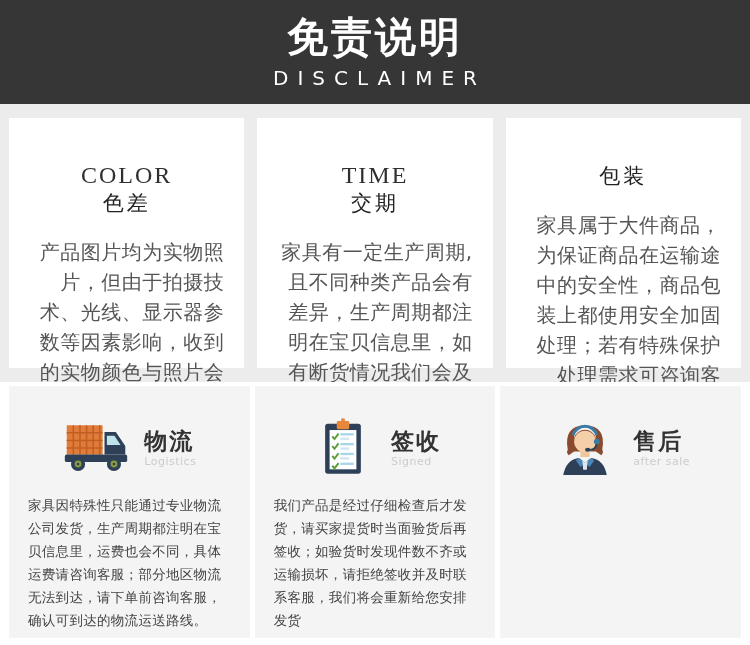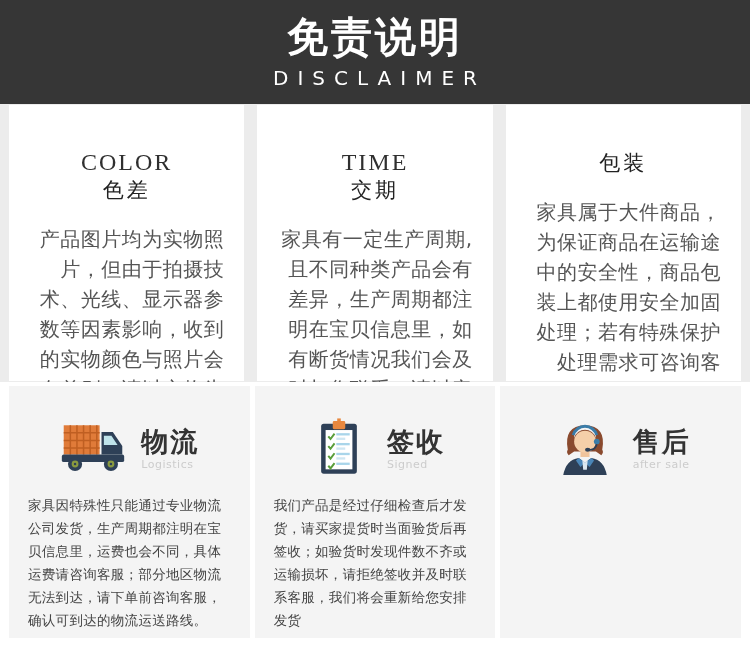--- a/index.html
+++ b/index.html
@@ -21,21 +21,21 @@
     font-size: 41px; font-weight: 600; letter-spacing: 3px; line-height: 1.1;
   }
   .banner-sub {
     font-size: 20px; letter-spacing: 9px; margin-top: 6px; font-weight: 400;
     text-indent: 9px;
   }
 
   
   .top-row {
     height: 278px; background: #ececec;
-    display: flex; gap: 13px; padding: 1px 9px;
+    display: flex; gap: 13px; padding: 14px 9px;
   }
   .top-card {
     flex: 1 1 0; background: #ffffff; text-align: center;
     padding-top: 44px;
   }
   .en-title {
     font-family: "Liberation Serif", "DejaVu Serif", serif;
     font-size: 24px; color: #2f2f2f; letter-spacing: 2px; font-weight: 400;
   }
   .zh-title {
@@ -54,21 +54,21 @@
   }
   .bottom-card {
     flex: 1 1 0; background: #f4f4f4; padding-top: 30px;
   }
   .bc-head {
     display: flex; align-items: center; justify-content: center; gap: 14px;
     height: 62px;
   }
   .bc-icon { width: 68px; height: 58px; flex: 0 0 auto; display: flex; align-items: center; justify-content: center; }
   .bc-titles { display: flex; flex-direction: column; align-items: flex-start; }
-  .bc-zh { font-size: 27px; font-weight: bold; color: #333333; letter-spacing: 2px; }
+  .bc-zh { font-size: 23px; font-weight: bold; color: #333333; letter-spacing: 2px; }
   .bc-en { font-size: 11px; color: #cccccc; margin-top: -2px; letter-spacing: 0.5px; }
   .bottom-body {
     margin: 16px 16px 0 19px; text-align: left;
     font-size: 13.5px; line-height: 23px; color: #444444; letter-spacing: 0.3px;
   }
   .footer-strip { height: 7px; background: #ffffff; }
 </style>
 </head>
 <body>
 

